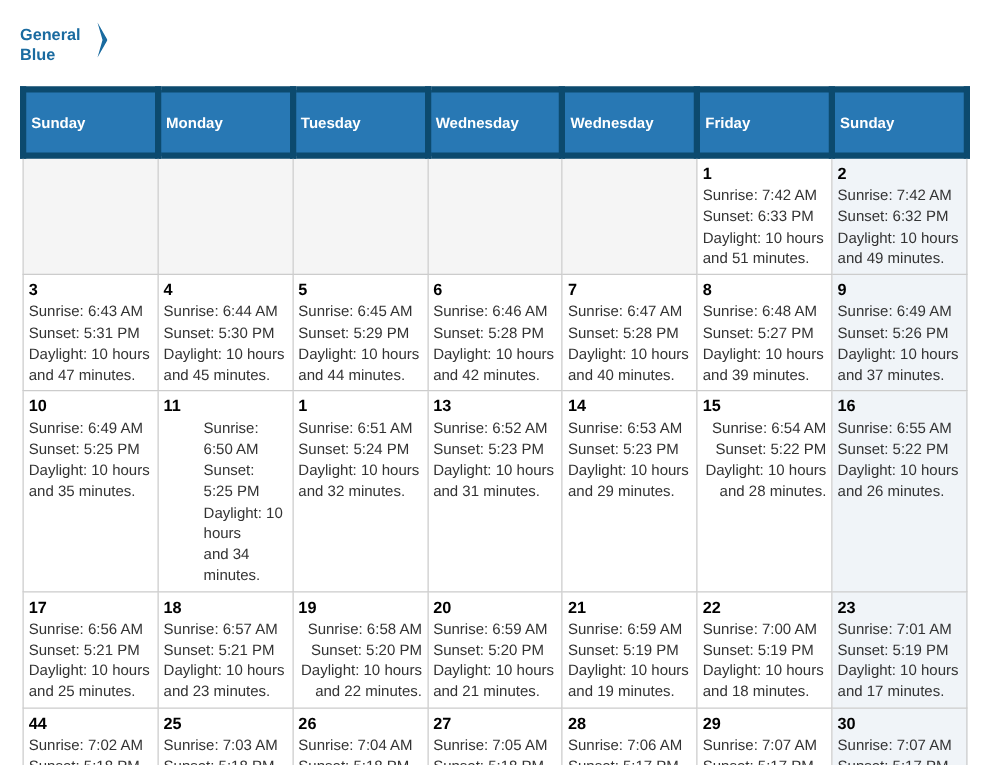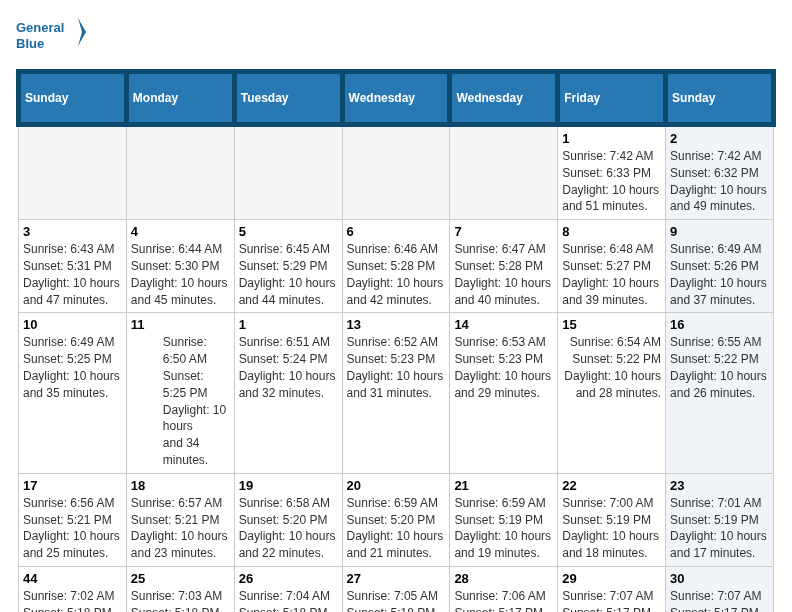--- a/index.html
+++ b/index.html
@@ -234,21 +234,21 @@
         </td>
         <td>
           <div class="day-num">18</div>
           <div class="day-info" style="white-space: pre-line;">Sunrise: 6:57 AM
 Sunset: 5:21 PM
 Daylight: 10 hours
 and 23 minutes.</div>
         </td>
         <td>
           <div class="day-num">19</div>
-          <div class="day-info" style="white-space: pre-line;">Sunrise: 6:58 AM
+          <div class="day-info" style="white-space: pre-line; text-align: right;">Sunrise: 6:58 AM
 Sunset: 5:20 PM
 Daylight: 10 hours
 and 22 minutes.</div>
         </td>
         <td>
           <div class="day-num">20</div>
           <div class="day-info" style="white-space: pre-line;">Sunrise: 6:59 AM
 Sunset: 5:20 PM
 Daylight: 10 hours
 and 21 minutes.</div>

